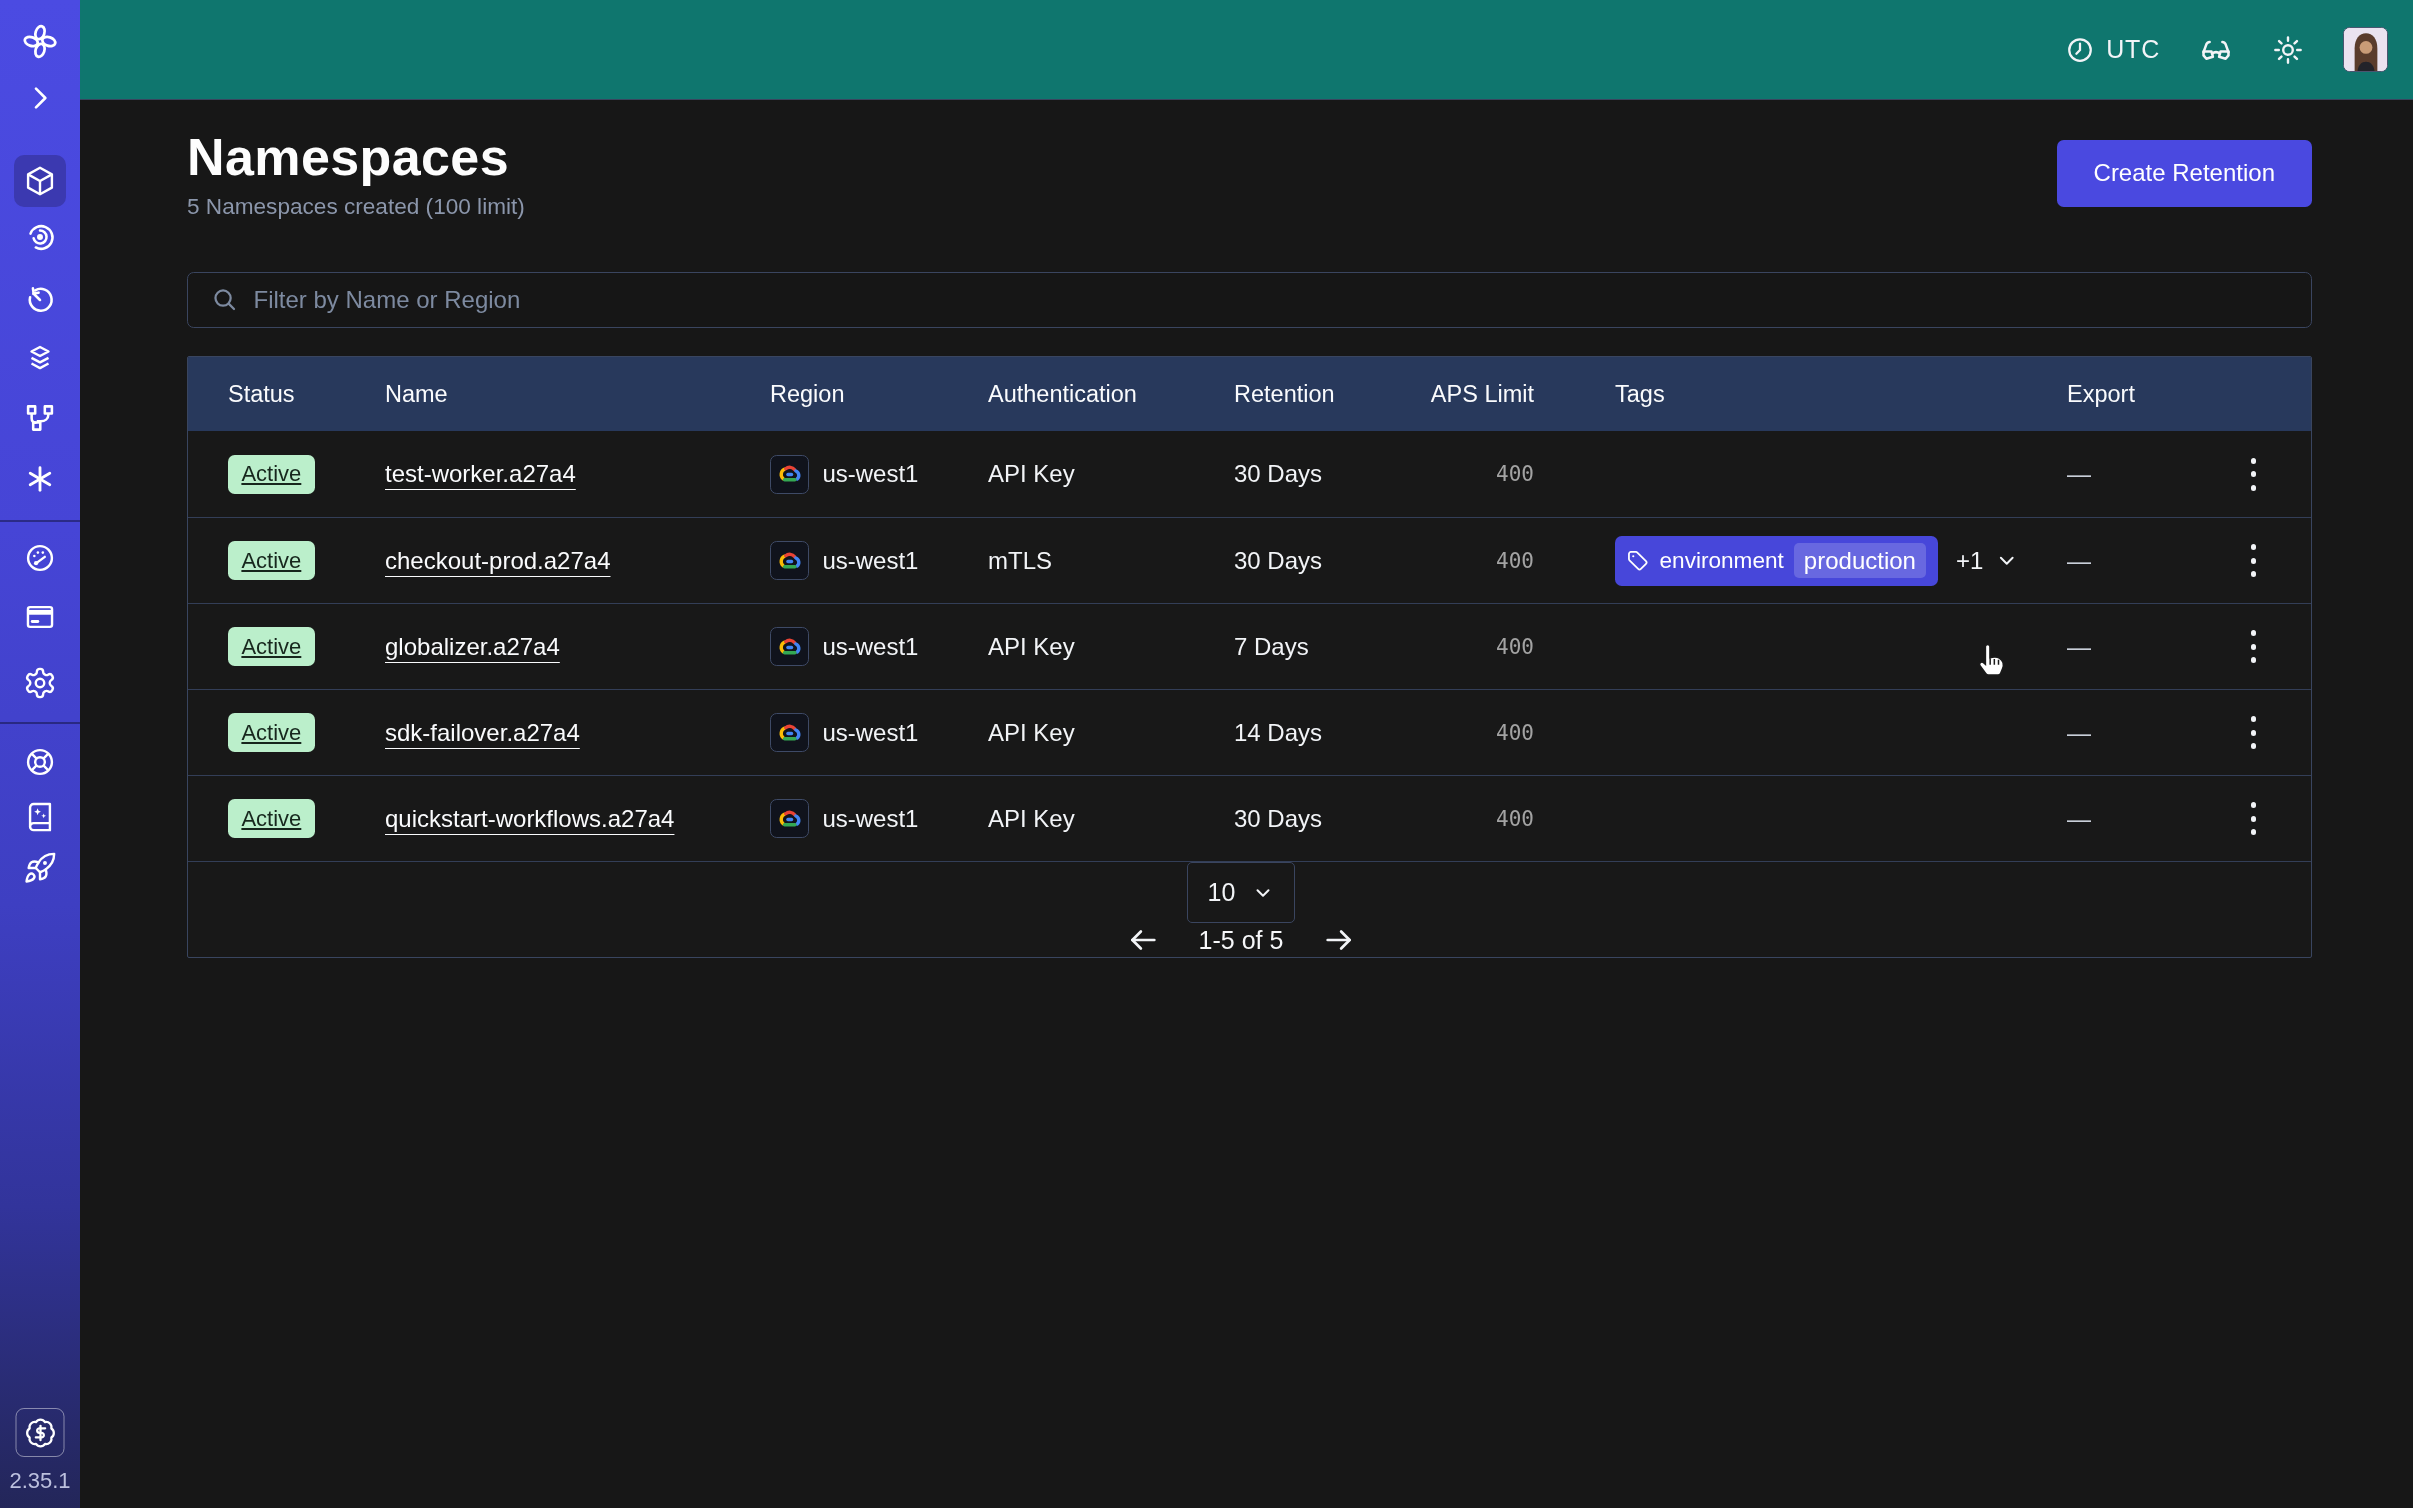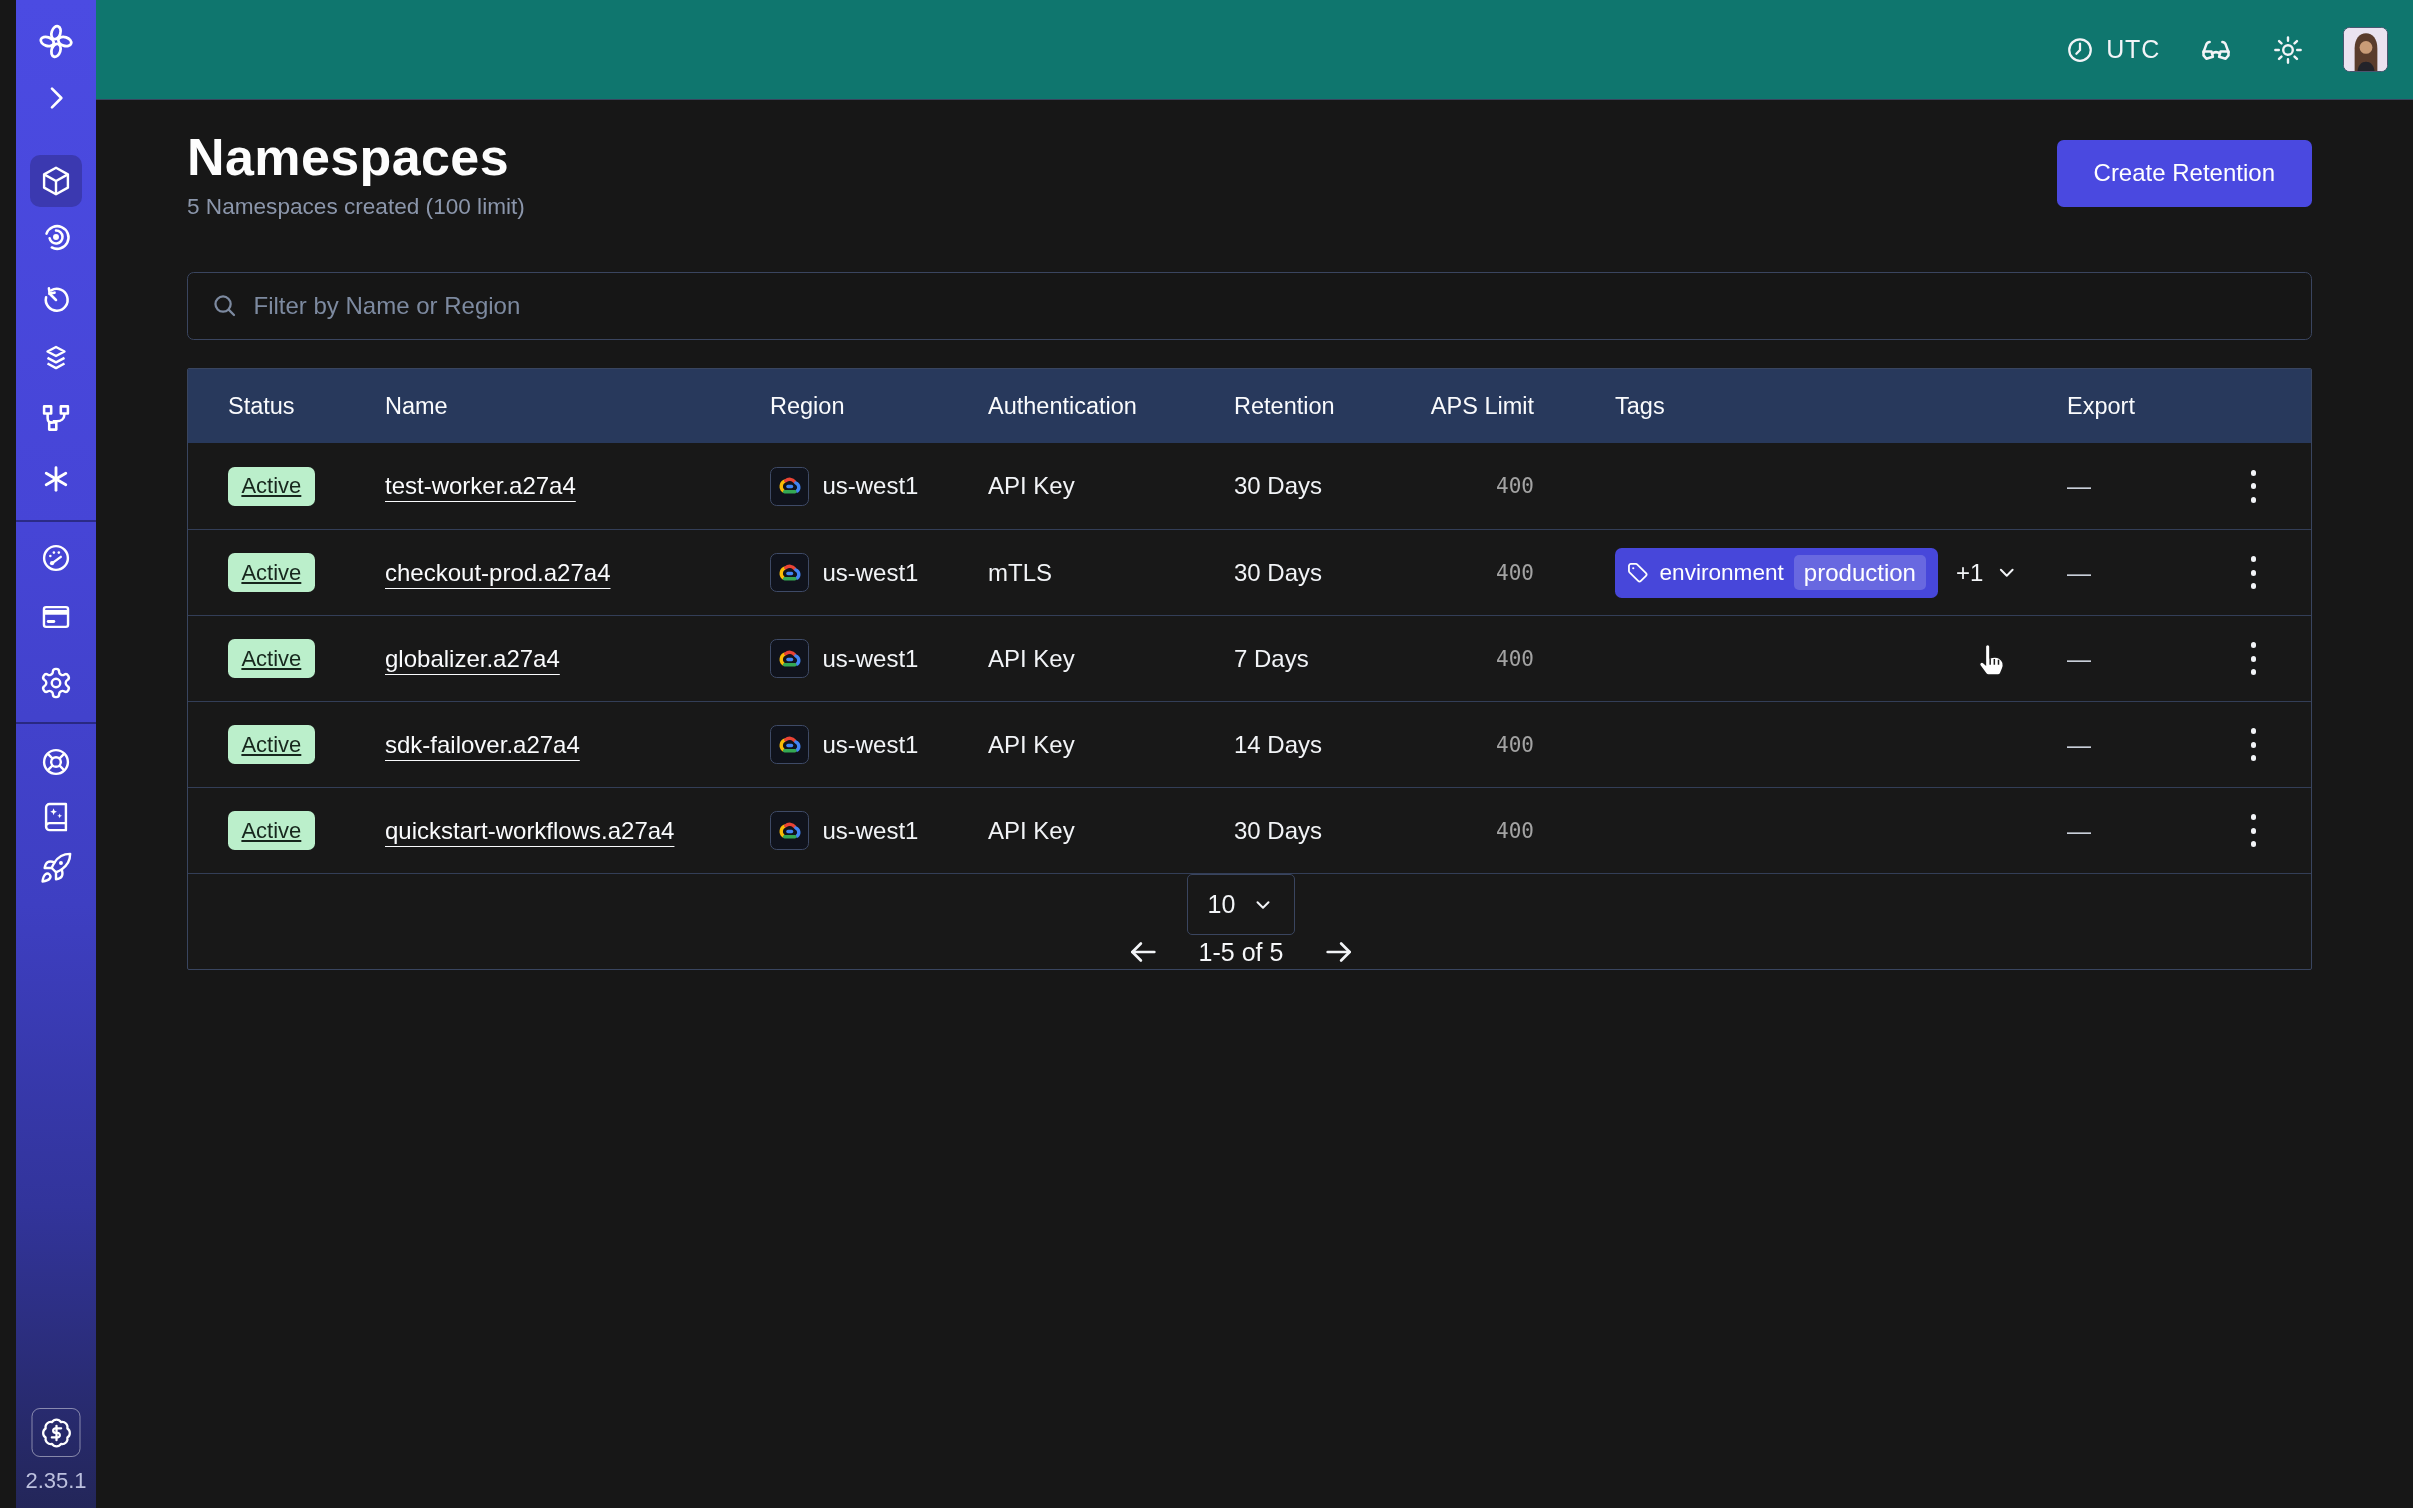--- a/index.html
+++ b/index.html
@@ -7,21 +7,21 @@
   body {
     background:#171717;
     font-family:"Liberation Sans","DejaVu Sans",sans-serif;
     color:#F2F4F7;
     position:relative;
   }
   svg { display:block; }
 
   
   .sidebar {
-    position:absolute; left:16px; top:0; width:80px; height:1508px;
+    position:absolute; left:0; top:0; width:80px; height:1508px;
     background:linear-gradient(180deg,#4B4BE2 0%,#4645D6 35%,#3E3FC2 60%,#32349B 80%,#232659 100%);
     z-index:5;
   }
   .snav { position:absolute; left:50%; transform:translateX(-50%);
     display:flex; align-items:center; justify-content:center;
     background:none; border:none; cursor:pointer; color:#fff; }
   .snav svg { stroke:#fff; }
   .snav-active { width:52px; height:52px; border-radius:10px; background:#3B39B0; }
   .sdiv { position:absolute; left:0; width:80px; height:1.7px; background:rgba(10,12,40,0.45); }
   .sversion { position:absolute; left:0; width:80px; text-align:center;
@@ -50,21 +50,21 @@
   .title-row { display:flex; justify-content:space-between; align-items:center; margin-top:47px; }
   .page-title { font-size:52px; font-weight:600; color:#FDFDFD; line-height:60px; letter-spacing:0.4px; }
   .page-sub { font-size:22.6px; color:#8B96AB; margin-top:6.7px; }
   .create-btn {
     background:#4A49E0; color:#fff; border:none; border-radius:6.7px;
     height:67px; padding:0 37px; font-size:24px; font-weight:500; cursor:pointer;
     font-family:inherit;
   }
 
   .filter-box {
-    margin-top:52px; height:68px; border:1.7px solid #3A455F; border-radius:6.7px;
+    margin-top:52px; height:56px; border:1.7px solid #3A455F; border-radius:6.7px;
     display:flex; align-items:center; padding:0 22px; gap:15px; background:#161616;
   }
   .filter-box input {
     background:transparent; border:none; outline:none; flex:1;
     font-size:24px; color:#E6E9EF; font-family:inherit;
   }
   .filter-box input::placeholder { color:#7D8AA0; }
 
   
   .table {

